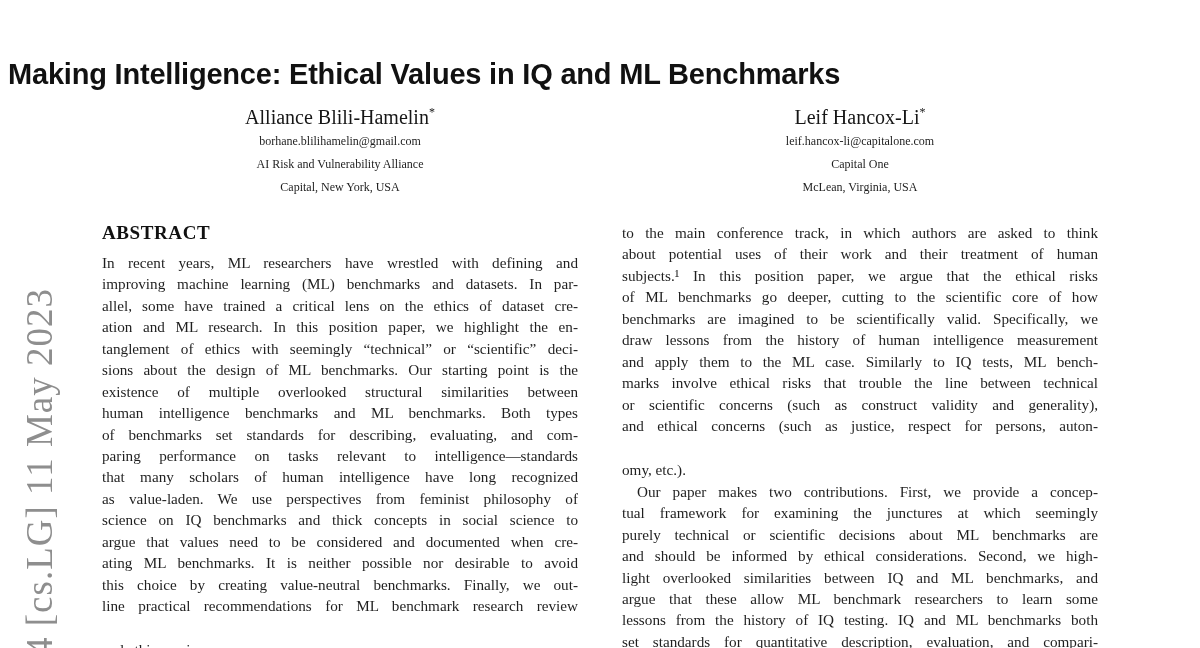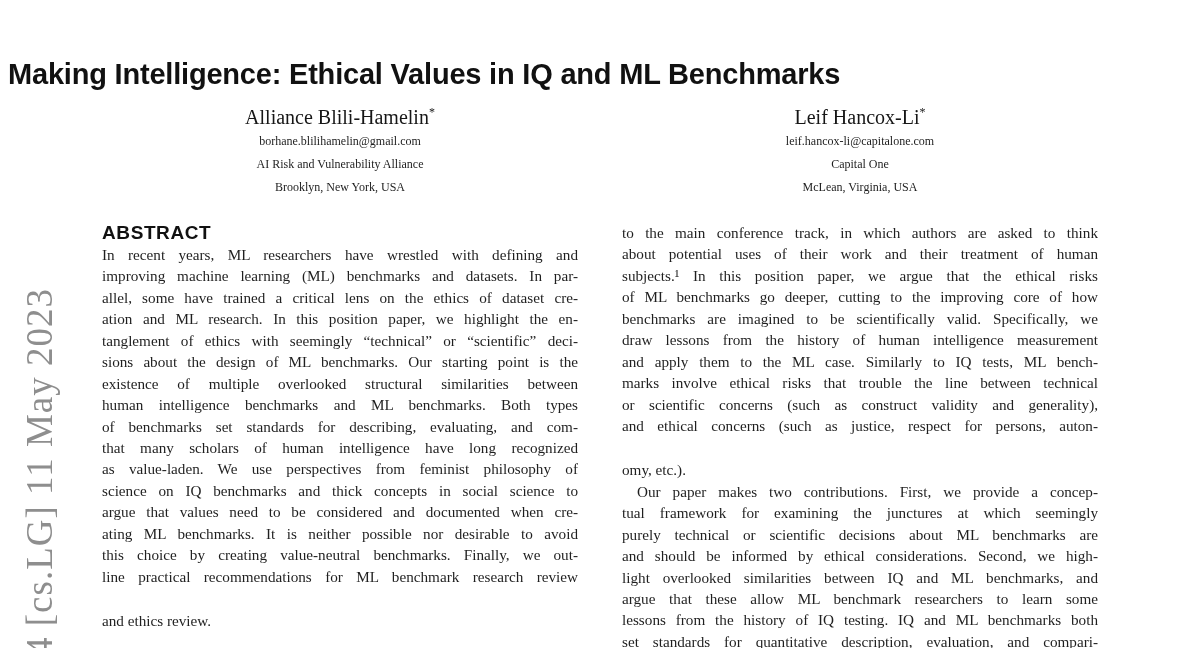--- a/index.html
+++ b/index.html
@@ -52,26 +52,26 @@
   .columns {
     position: absolute;
     top: 222px;
     left: 102px;
     width: 996px;
     display: flex;
   }
   .col { width: 476px; }
   .col + .col { margin-left: 44px; }
   .abstract-heading {
-    font-family: Liberation Sans, sans-serif;
+    font-family: Liberation Serif, serif;
     font-weight: bold;
     font-size: 19px;
     line-height: 22px;
     letter-spacing: 0.6px;
-    margin-bottom: 0;
+    margin-bottom: 8px;
     color: #111111;
   }
   .line {
     font-size: 15.2px;
     line-height: 21.45px;
     height: 21.45px;
     overflow: hidden;
     text-align: justify;
     text-align-last: justify;
     color: #1f1f1f;
@@ -86,21 +86,21 @@
 
   <div class="watermark">4  [cs.LG]  11 May 2023</div>
 
   <h1 class="title">Making Intelligence: Ethical Values in IQ and ML Benchmarks</h1>
 
   <div class="authors">
     <div class="author">
       <div class="author-name"><span>Alliance Blili-Hamelin</span><sup>*</sup></div>
       <div class="author-line">borhane.blilihamelin@gmail.com</div>
       <div class="author-line">AI Risk and Vulnerability Alliance</div>
-      <div class="author-line">Brooklyn, New York, USA</div>
+      <div class="author-line">Capital, New York, USA</div>
     </div>
     <div class="author">
       <div class="author-name"><span>Leif Hancox-Li</span><sup>*</sup></div>
       <div class="author-line">leif.hancox-li@capitalone.com</div>
       <div class="author-line">Capital One</div>
       <div class="author-line">McLean, Virginia, USA</div>
     </div>
   </div>
 
   <div class="columns">
@@ -109,36 +109,37 @@
       <div class="lines">
           <div class="line">In recent years, ML researchers have wrestled with defining and</div>
           <div class="line">improving machine learning (ML) benchmarks and datasets. In par-</div>
           <div class="line">allel, some have trained a critical lens on the ethics of dataset cre-</div>
           <div class="line">ation and ML research. In this position paper, we highlight the en-</div>
           <div class="line">tanglement of ethics with seemingly “technical” or “scientific” deci-</div>
           <div class="line">sions about the design of ML benchmarks. Our starting point is the</div>
           <div class="line">existence of multiple overlooked structural similarities between</div>
           <div class="line">human intelligence benchmarks and ML benchmarks. Both types</div>
           <div class="line">of benchmarks set standards for describing, evaluating, and com-</div>
+          <div class="line">paring performance on tasks relevant to intelligence—standards</div>
           <div class="line">that many scholars of human intelligence have long recognized</div>
           <div class="line">as value-laden. We use perspectives from feminist philosophy of</div>
           <div class="line">science on IQ benchmarks and thick concepts in social science to</div>
           <div class="line">argue that values need to be considered and documented when cre-</div>
           <div class="line">ating ML benchmarks. It is neither possible nor desirable to avoid</div>
           <div class="line">this choice by creating value-neutral benchmarks. Finally, we out-</div>
           <div class="line">line practical recommendations for ML benchmark research review</div>
           <div class="line line-last">and ethics review.</div>
         </div>
     </div>
     <div class="col">
       <div class="lines">
           <div class="line">to the main conference track, in which authors are asked to think</div>
           <div class="line">about potential uses of their work and their treatment of human</div>
           <div class="line">subjects.¹ In this position paper, we argue that the ethical risks</div>
-          <div class="line">of ML benchmarks go deeper, cutting to the improving core of how</div>
+          <div class="line">of ML benchmarks go deeper, cutting to the scientific core of how</div>
           <div class="line">benchmarks are imagined to be scientifically valid. Specifically, we</div>
           <div class="line">draw lessons from the history of human intelligence measurement</div>
           <div class="line">and apply them to the ML case. Similarly to IQ tests, ML bench-</div>
           <div class="line">marks involve ethical risks that trouble the line between technical</div>
           <div class="line">or scientific concerns (such as construct validity and generality),</div>
           <div class="line">and ethical concerns (such as justice, respect for persons, auton-</div>
           <div class="line line-last">omy, etc.).</div>
           <div class="line line-indent">Our paper makes two contributions. First, we provide a concep-</div>
           <div class="line">tual framework for examining the junctures at which seemingly</div>
           <div class="line">purely technical or scientific decisions about ML benchmarks are</div>

